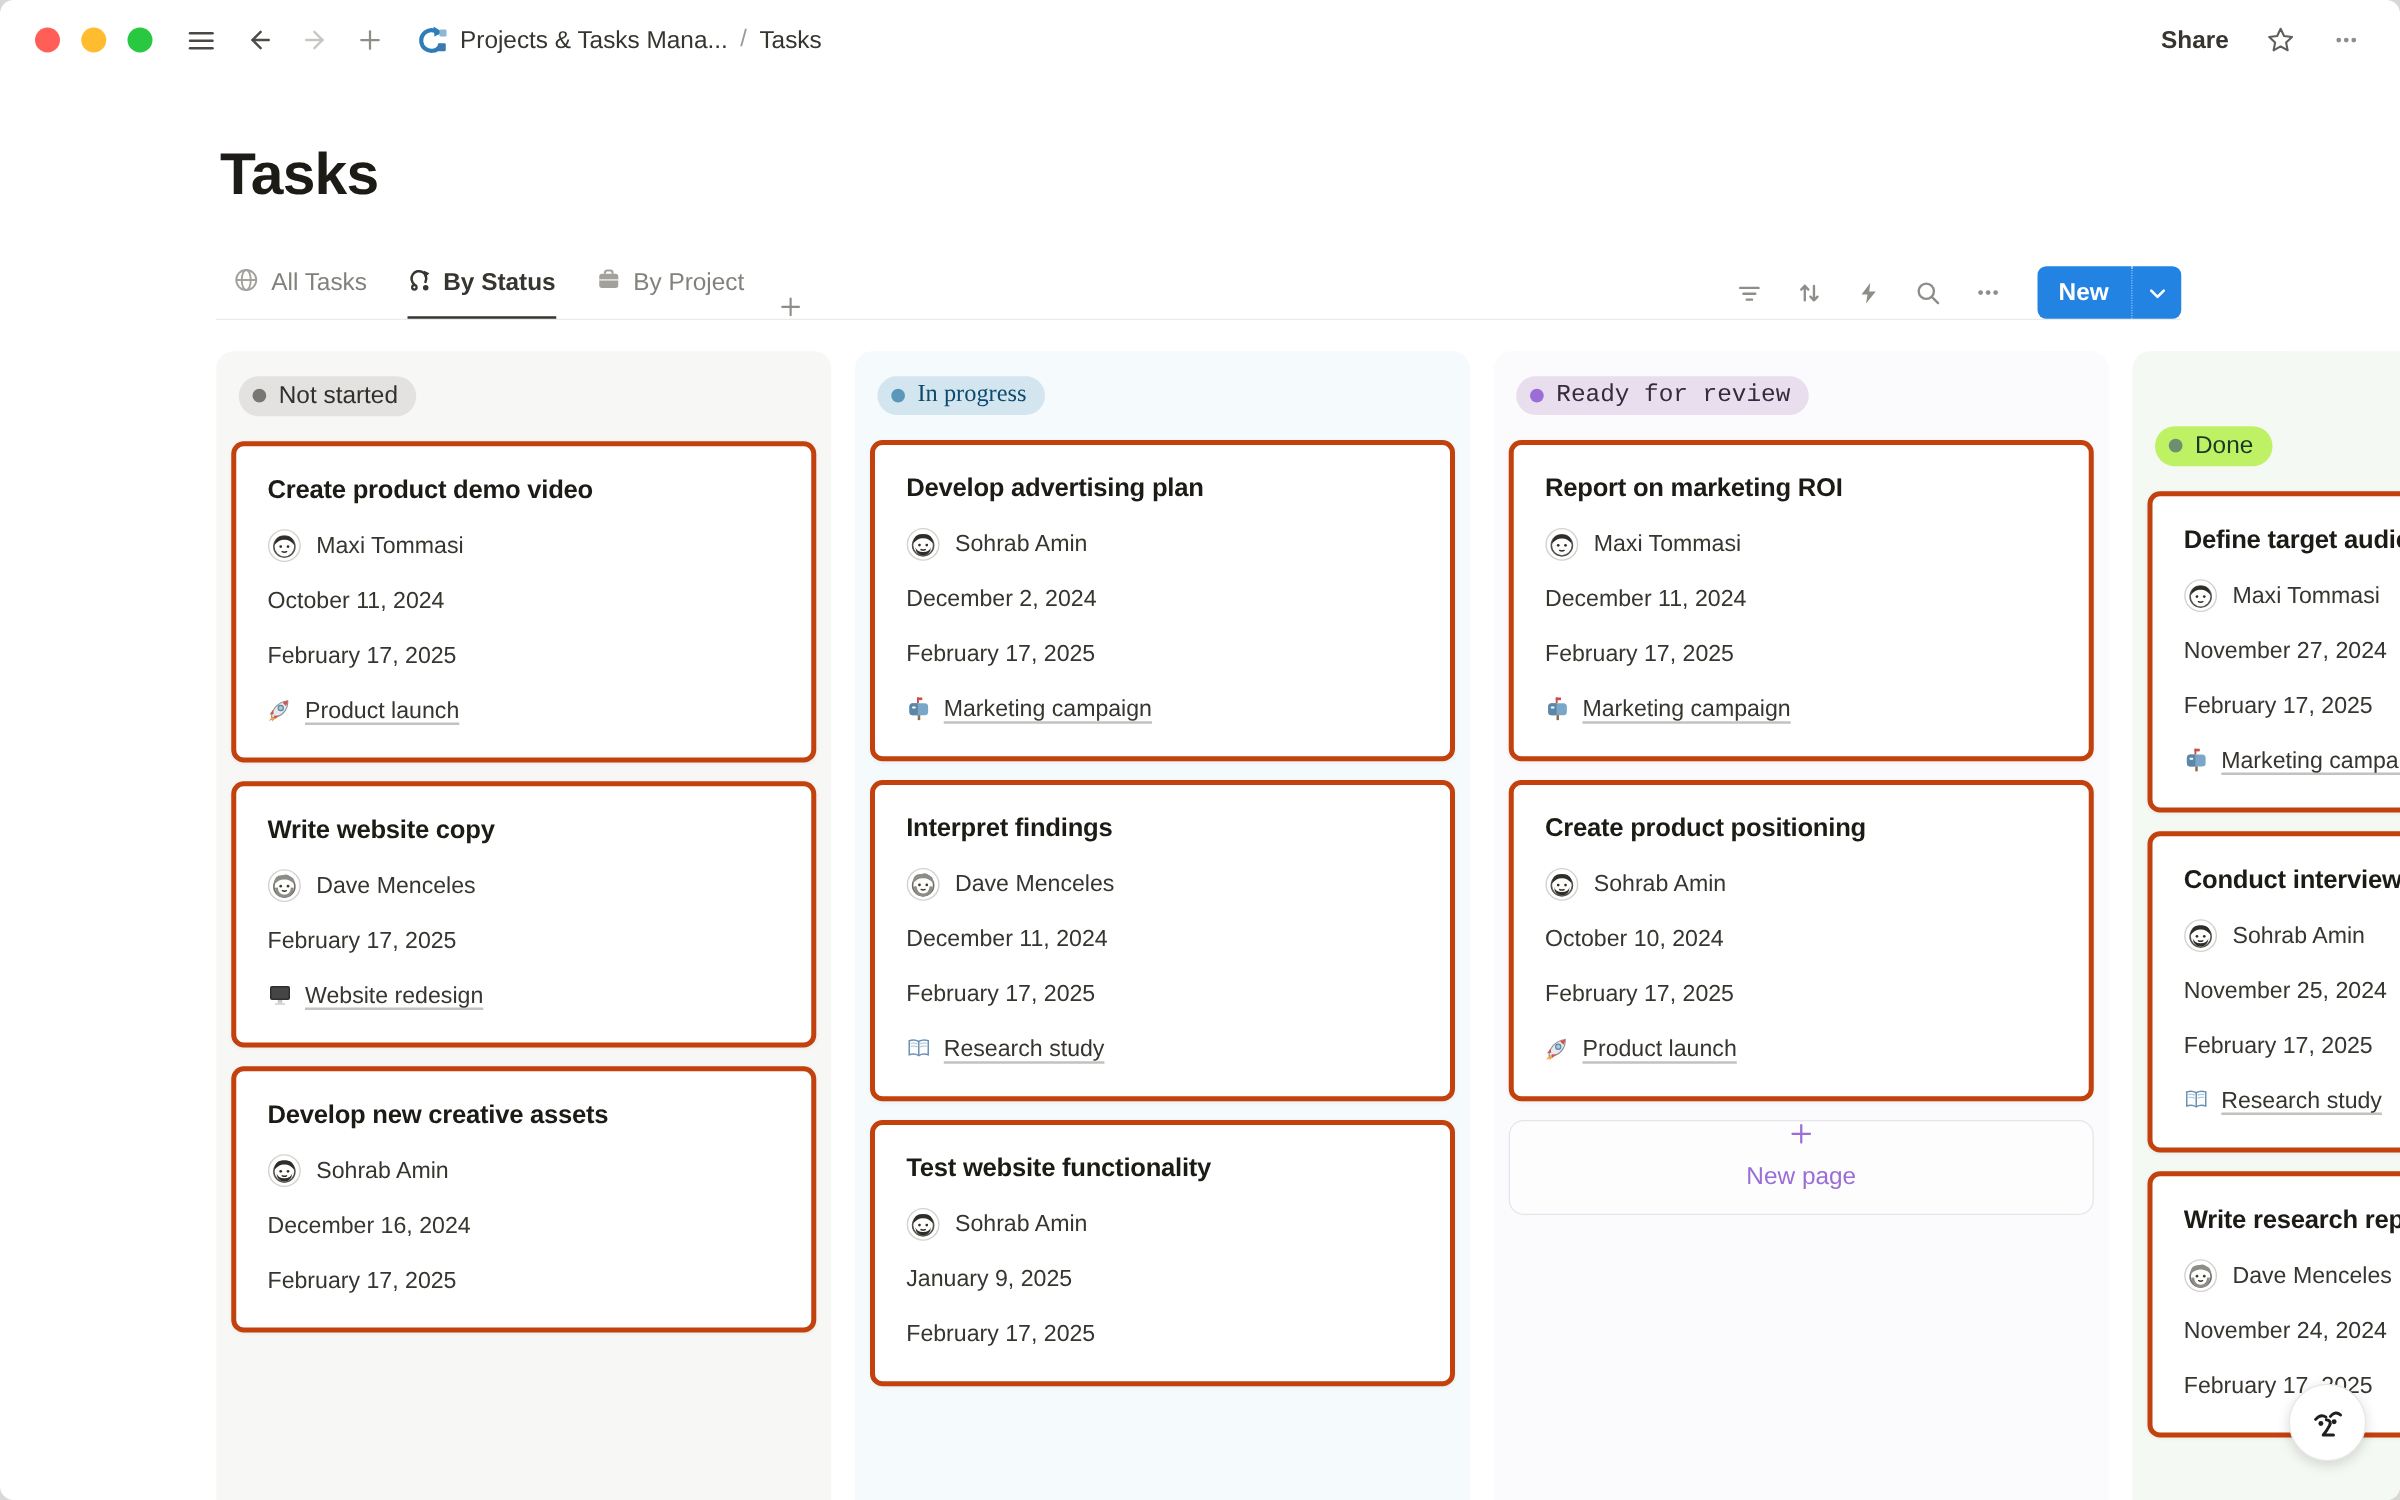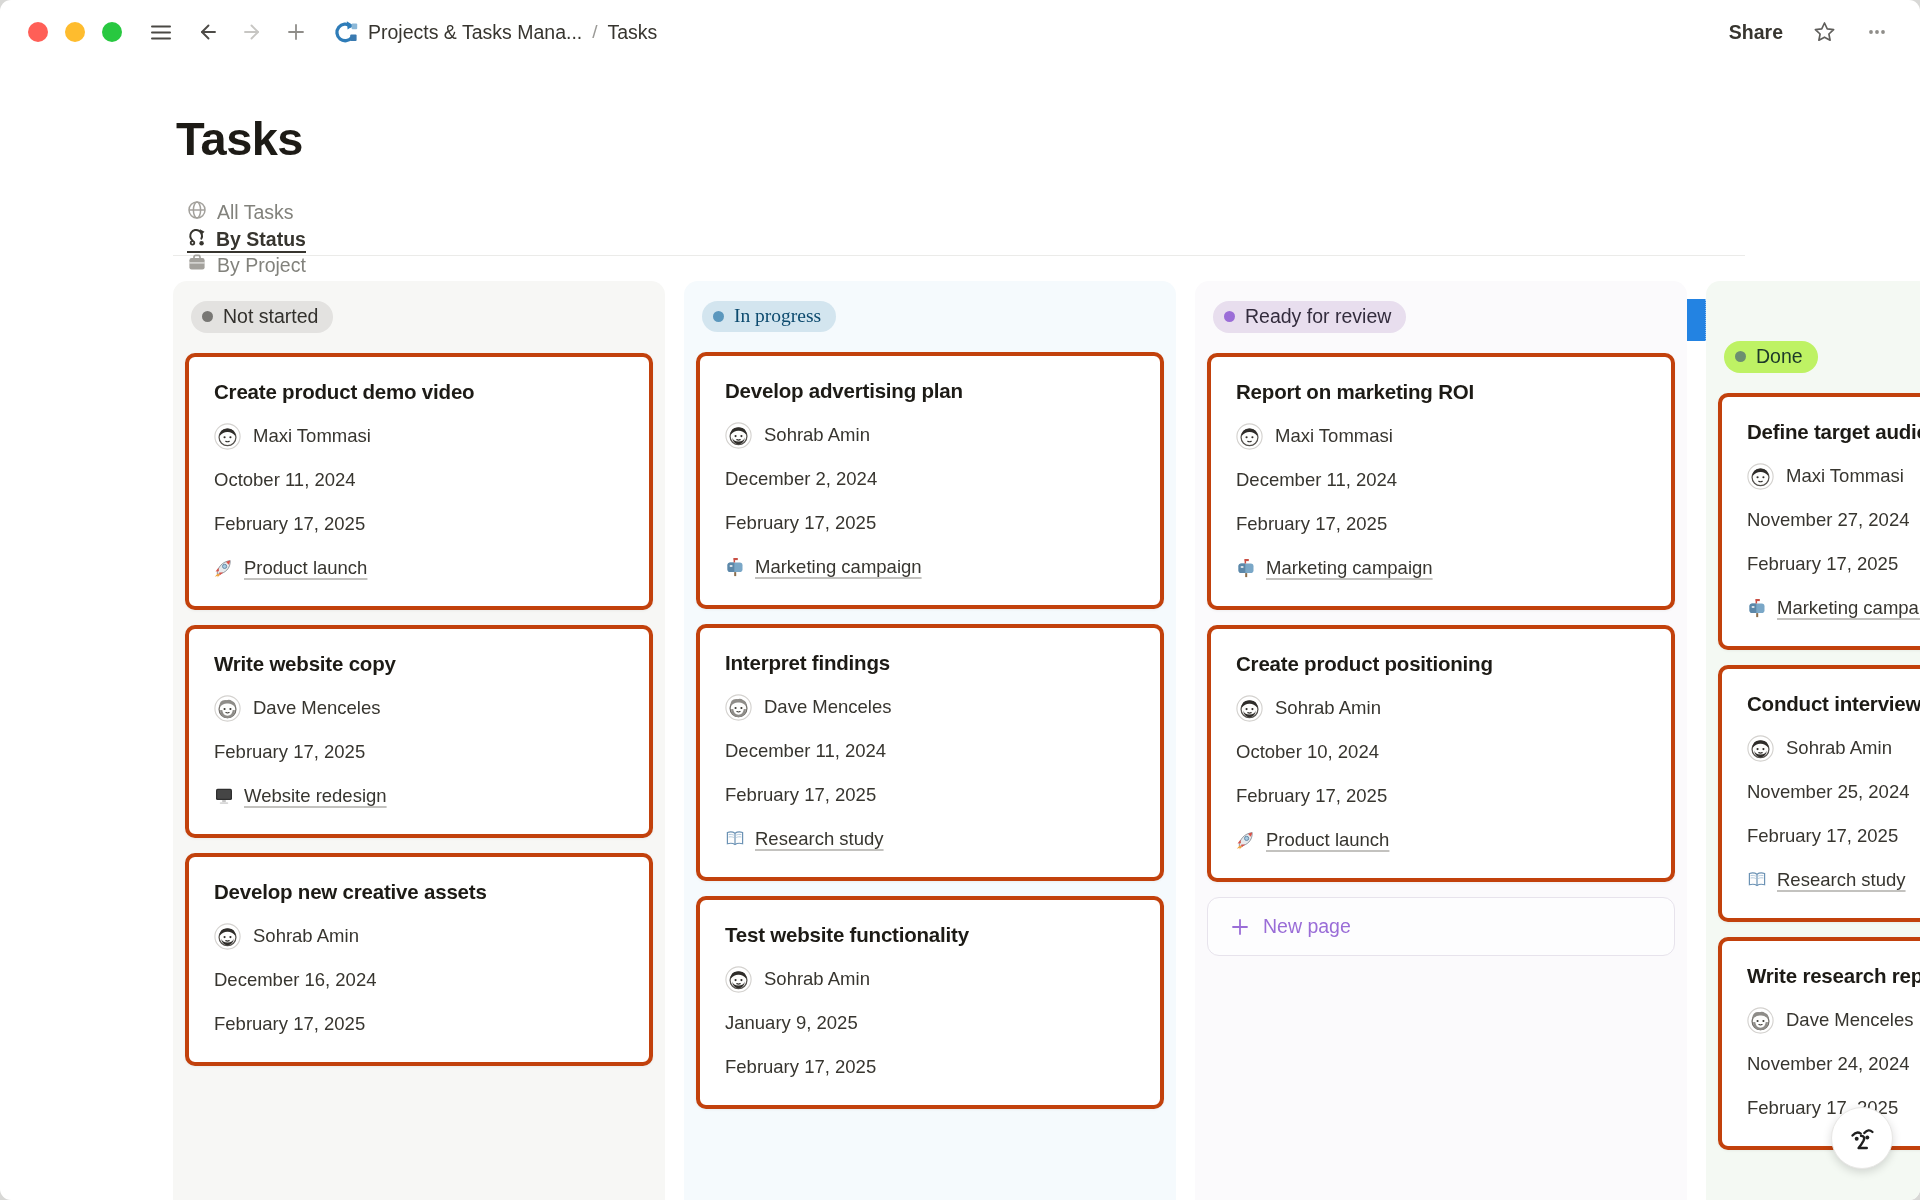--- a/index.html
+++ b/index.html
@@ -15,54 +15,54 @@
   .tb-ic { display:flex; align-items:center; justify-content:center; cursor:pointer; }
   .crumb { display:flex; align-items:center; gap:10px; margin-left:26px; font-size:19.5px; color:#37352f; }
   .crumb-sep { color:#9b9a97; margin:0 10px; font-size:19px; }
   .crumb-cur { font-size:19.5px; color:#37352f; }
   .top-right { margin-left:auto; display:flex; align-items:center; gap:30px;font-weight:bold; }
   .share { font-size:19.5px; color:#37352f; cursor:pointer; }
 
   
   .page-title { margin:46px 0 0 176px; font-size:47px; font-weight:700; color:#1d1b16; letter-spacing:-.6px; line-height:58px; }
 
-  .tabs-row { margin:32px 175px 0 173px; height:56px; display:flex; align-items:flex-start; border-bottom:1px solid #ebebe9; padding-left:14px;flex-direction:column; }
+  .tabs-row { margin:32px 175px 0 173px; height:56px; display:flex; align-items:flex-end; border-bottom:1px solid #ebebe9; padding-left:14px; }
   .tab { height:100%; display:flex; align-items:center; gap:10px; font-size:19.5px; color:#82827c; font-weight:500;
          margin-right:32px; border-bottom:2.5px solid transparent; cursor:pointer; }
   .tab.active { color:#37352f; font-weight:600; border-bottom-color:#37352f; }
   .tab-plus { color:#9b9a97; margin-left:-4px; cursor:pointer; display:flex; align-items:center; }
   .view-actions { margin-left:auto; display:flex; align-items:center; gap:27px; }
   .va-ic { display:flex; align-items:center; cursor:pointer; }
   .new-btn { display:flex; align-items:stretch; background:#2383e2; border:none; border-radius:7px; height:42px; cursor:pointer; margin-left:2px; }
   .new-btn .lbl { display:flex; align-items:center; padding:0 18px 0 17px; color:#fff; font-size:19.5px; font-weight:600; font-family:inherit; }
   .new-btn .chev { width:40px; display:flex; align-items:center; justify-content:center; border-left:1px dotted rgba(255,255,255,.5); }
 
   
   .board { display:flex; gap:19px; padding-left:173px; margin-top:25px; height:919px; align-items:stretch; }
   .col { width:492px; flex:none; border-radius:14px 14px 0 0; padding:20px 12px 0; }
   .col-head { margin:0 6px 20px; cursor:pointer; }
   .pill { display:inline-flex; align-items:center; gap:10px; padding:4px 15px 5px 11px; border-radius:17px; font-size:19.5px; font-weight:500; }
   .dot { width:11px; height:11px; border-radius:50%; flex:none; }
   .col-notstarted { background:#f7f7f5; } .col-notstarted .pill { background:#e3e2e0; color:#32302c; } .col-notstarted .dot { background:#787774; }
   .col-inprogress { background:#f5fafd; } .col-inprogress .pill { background:#d3e5ef; color:#0c4a6e;font-family:Liberation Serif, serif; } .col-inprogress .dot { background:#5b97bd; }
-  .col-ready      { background:#fbfafc; } .col-ready .pill { background:#e8deee; color:#332c3d; } .col-ready .dot { background:#9b6dd7; }
+  .col-ready      { background:#fbfafc; } .col-ready .pill { background:#e8deee; color:#332c3d;font-family:Liberation Mono, monospace; } .col-ready .dot { background:#9b6dd7; }
   .col-done       { background:#f4f9f3; } .col-done .pill { background:#bef264; color:#1c3829;margin-top:40px; } .col-done .dot { background:#6c8f70; }
 
   .card { background:#fff; border:4px solid #c2410c; border-radius:10px; box-shadow:0 1px 3px rgba(15,15,15,.05);
           padding:21px 25px 24px; margin-bottom:15px; cursor:pointer; }
   .card-title { font-size:20.5px; font-weight:600; color:#1d1b16; line-height:28px; letter-spacing:-.2px; white-space:nowrap; overflow:hidden; }
   .meta { display:flex; align-items:center; gap:12px; margin-top:16px; height:28px; font-size:18.5px; color:#37352f; white-space:nowrap; }
   .avatar { width:27px; height:27px; flex:none; }
   .plink { display:inline-flex; align-items:center; gap:10px; font-weight:500; cursor:pointer; }
   .plink .ptxt { text-decoration:underline; text-decoration-color:#c3c2bf; text-decoration-thickness:1.5px; text-underline-offset:4px; }
   .picon { width:20px; height:20px; flex:none; }
 
-  .new-page { margin:8px 0 0; width:468px; height:59px; display:flex; align-items:center; gap:13px; padding:0 22px;
+  .new-page { margin:8px 0 0; width:468px; height:76px; display:flex; align-items:center; gap:13px; padding:0 22px;
               background:rgba(255,255,255,.55); border:1px solid #e7e3ec; border-radius:12px; color:#9a6dd7;
-              font-size:19.5px; font-family:inherit; cursor:pointer; }
+              font-size:19.5px; font-family:inherit; cursor:pointer;flex-direction:column; }
 
   
   .ai-fab { position:absolute; left:1831px; top:1107px; width:62px; height:62px; border-radius:50%; background:#fff;
             border:1px solid #e8e7e5; box-shadow:0 3px 10px rgba(0,0,0,.15); display:flex; align-items:center; justify-content:center;
             cursor:pointer; z-index:10; }
 </style>
 </head>
 <body>
 
 <svg width="0" height="0" style="position:absolute" aria-hidden="true">

